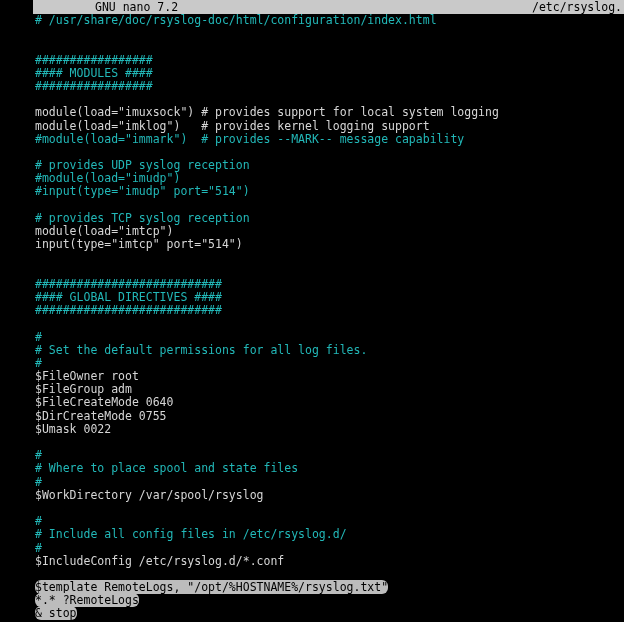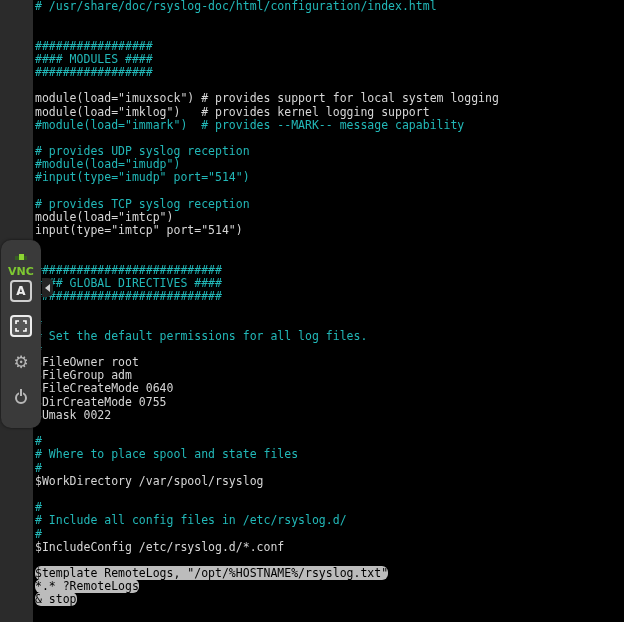--- a/index.html
+++ b/index.html
@@ -33,47 +33,22 @@
   .line{height:13.2px;line-height:13.2px;}
   .line.comment{color:var(--comment,#22b8b8);}
   .line.code{color:var(--code,#d6d6d6);}
   .line.selected span{background:var(--selection-bg,#bcbcbc);color:var(--selection-fg,#000);border-radius:6px;}
 </style>
 </head>
 <body>
 
 <div class="screen">
 
-  <div class="sidebar">
-    <div class="vnc-panel">
-      <div class="vnc-logo">
-        <svg width="16" height="8" viewBox="0 0 16 8">
-          <rect x="2" y="2" width="4" height="4" fill="#355e23"></rect>
-          <rect x="6" y="0" width="5" height="6" fill="#8ed633"></rect>
-          <rect x="11" y="2" width="3" height="4" fill="#355e23"></rect>
-        </svg>
-        <div class="logo-text">VNC</div>
-      </div>
-      <div class="vnc-btn btn-a">
-        <span>A</span>
-      </div>
-      <div class="vnc-btn btn-full">
-        <svg width="12" height="12" viewBox="0 0 12 12">
-          <path d="M1 4 V1 H4 M8 1 H11 V4 M11 8 V11 H8 M4 11 H1 V8" fill="none" stroke="#ffffff" stroke-width="1.6"></path>
-        </svg>
-      </div>
-      <div class="vnc-btn btn-gear">
-        <span class="gear">⚙</span>
-      </div>
-      <div class="vnc-btn btn-power">
-        <span class="power-icon"></span>
-      </div>
-    </div>
-    <div class="vnc-handle">
-      <span class="handle-arrow"></span>
-    </div>
-  </div>
 
   <div class="terminal">
+    <div class="titlebar">
+      <span class="tb-left">GNU nano 7.2</span>
+      <span class="tb-right">/etc/rsyslog.</span>
+    </div>
     <div class="content"><div class="line comment"><span># /usr/share/doc/rsyslog-doc/html/configuration/index.html</span></div><div class="line code"><span></span></div><div class="line code"><span></span></div><div class="line comment"><span>#################</span></div><div class="line comment"><span>#### MODULES ####</span></div><div class="line comment"><span>#################</span></div><div class="line code"><span></span></div><div class="line code"><span>module(load="imuxsock") # provides support for local system logging</span></div><div class="line code"><span>module(load="imklog")   # provides kernel logging support</span></div><div class="line comment"><span>#module(load="immark")  # provides --MARK-- message capability</span></div><div class="line code"><span></span></div><div class="line comment"><span># provides UDP syslog reception</span></div><div class="line comment"><span>#module(load="imudp")</span></div><div class="line comment"><span>#input(type="imudp" port="514")</span></div><div class="line code"><span></span></div><div class="line comment"><span># provides TCP syslog reception</span></div><div class="line code"><span>module(load="imtcp")</span></div><div class="line code"><span>input(type="imtcp" port="514")</span></div><div class="line code"><span></span></div><div class="line code"><span></span></div><div class="line comment"><span>###########################</span></div><div class="line comment"><span>#### GLOBAL DIRECTIVES ####</span></div><div class="line comment"><span>###########################</span></div><div class="line code"><span></span></div><div class="line comment"><span>#</span></div><div class="line comment"><span># Set the default permissions for all log files.</span></div><div class="line comment"><span>#</span></div><div class="line code"><span>$FileOwner root</span></div><div class="line code"><span>$FileGroup adm</span></div><div class="line code"><span>$FileCreateMode 0640</span></div><div class="line code"><span>$DirCreateMode 0755</span></div><div class="line code"><span>$Umask 0022</span></div><div class="line code"><span></span></div><div class="line comment"><span>#</span></div><div class="line comment"><span># Where to place spool and state files</span></div><div class="line comment"><span>#</span></div><div class="line code"><span>$WorkDirectory /var/spool/rsyslog</span></div><div class="line code"><span></span></div><div class="line comment"><span>#</span></div><div class="line comment"><span># Include all config files in /etc/rsyslog.d/</span></div><div class="line comment"><span>#</span></div><div class="line code"><span>$IncludeConfig /etc/rsyslog.d/*.conf</span></div><div class="line code"><span></span></div><div class="line selected"><span>$template RemoteLogs, "/opt/%HOSTNAME%/rsyslog.txt"</span></div><div class="line selected"><span>*.* ?RemoteLogs</span></div><div class="line selected"><span>&amp; stop</span></div></div>
   </div>
 
 </div>
 
 </body></html>

